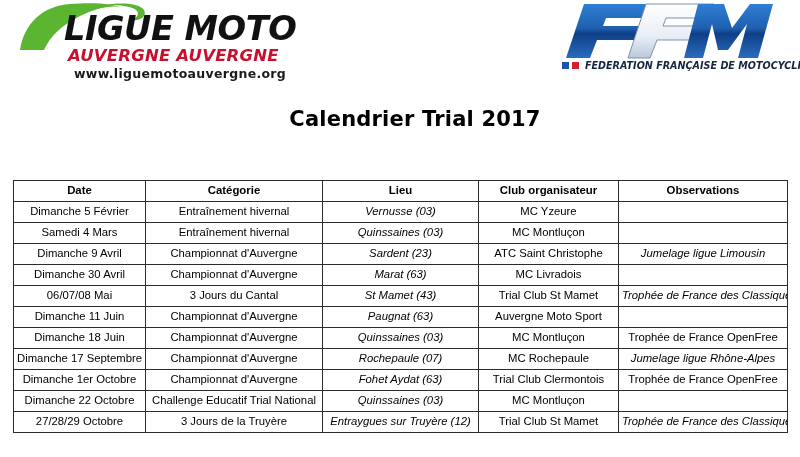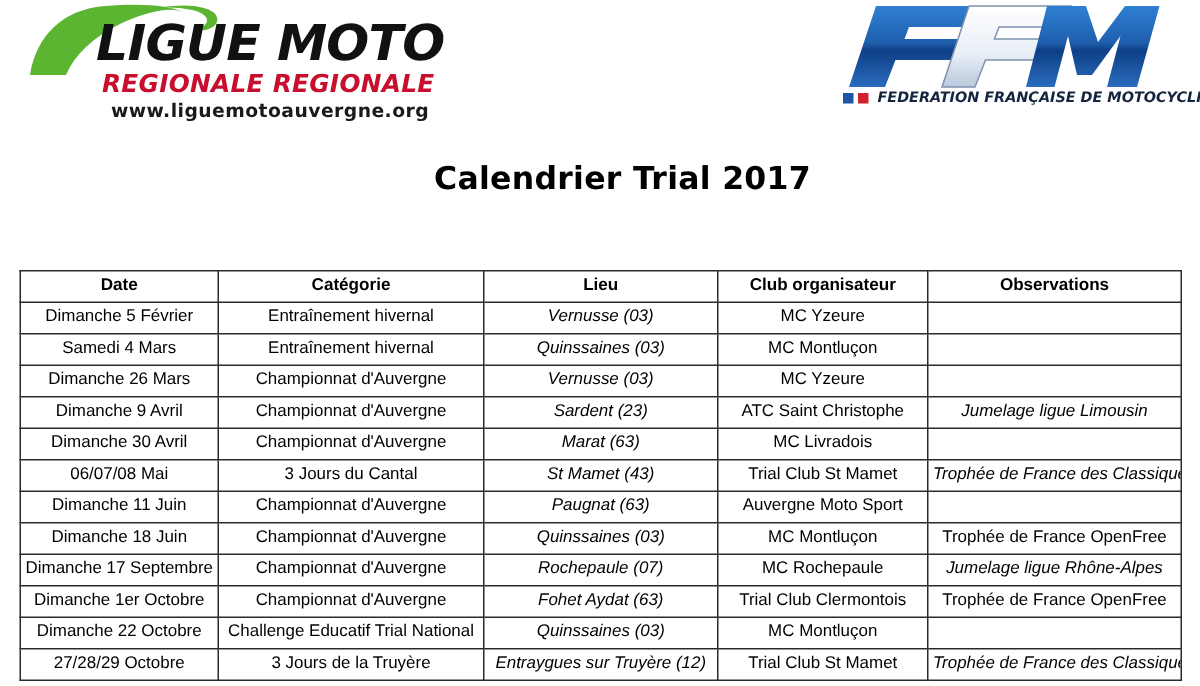--- a/index.html
+++ b/index.html
@@ -161,21 +161,21 @@
 <body>
 
 <div id="header-band">
 
   <div id="ligue-logo">
     <svg id="ligue-swoosh" viewBox="0 0 260 50">
       <path d="M2,48 C6,22 24,4 52,2 C78,0 96,2 104,6 C96,2 78,6 62,14 C44,23 32,34 26,48 Z" fill="#5cb531"></path>
       <path d="M88,3 C106,0 122,2 126,8 C130,15 120,20 110,18 C118,17 122,13 119,9 C115,4 102,3 88,3 Z" fill="#5cb531"></path>
     </svg>
     <div id="ligue-wordmark">LIGUE MOTO</div>
-    <div id="ligue-sub">REGIONALE REGIONALE</div>
+    <div id="ligue-sub">AUVERGNE AUVERGNE</div>
     <div id="ligue-url">www.liguemotoauvergne.org</div>
   </div>
 
   <div id="ffm-logo">
     <svg id="ffm-mark" viewBox="0 0 212 58">
       <defs>
         <linearGradient id="gblue" x1="0" y1="0" x2="0" y2="1">
           <stop offset="0%" stop-color="#2f7fd4"></stop>
           <stop offset="45%" stop-color="#1f5fae"></stop>
           <stop offset="55%" stop-color="#0e3f86"></stop>
@@ -230,27 +230,20 @@
         <td class="obs-roman"></td>
       </tr>
       <tr>
         <td>Samedi 4 Mars</td>
         <td>Entraînement hivernal</td>
         <td class="lieu">Quinssaines (03)</td>
         <td>MC Montluçon</td>
         <td class="obs-roman"></td>
       </tr>
       <tr>
-        <td>Dimanche 26 Mars</td>
-        <td>Championnat d'Auvergne</td>
-        <td class="lieu">Vernusse (03)</td>
-        <td>MC Yzeure</td>
-        <td class="obs-roman"></td>
-      </tr>
-      <tr>
         <td>Dimanche 9 Avril</td>
         <td>Championnat d'Auvergne</td>
         <td class="lieu">Sardent (23)</td>
         <td>ATC Saint Christophe</td>
         <td class="obs-italic">Jumelage ligue Limousin</td>
       </tr>
       <tr>
         <td>Dimanche 30 Avril</td>
         <td>Championnat d'Auvergne</td>
         <td class="lieu">Marat (63)</td>

